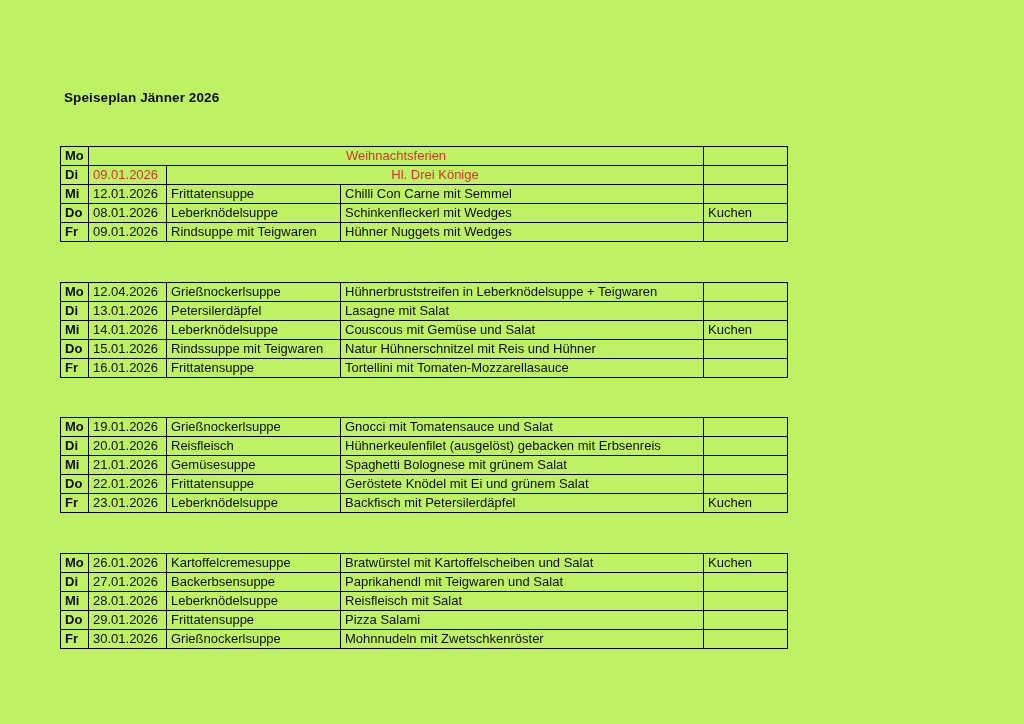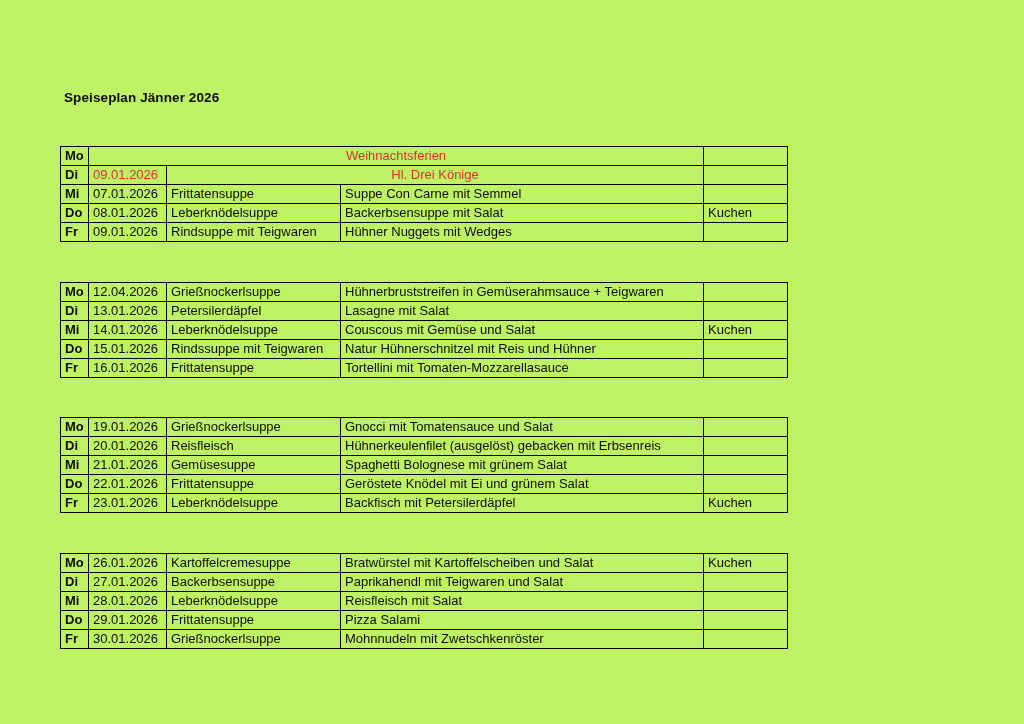--- a/index.html
+++ b/index.html
@@ -68,30 +68,30 @@
           <td></td>
         </tr>
         <tr>
           <td class="day">Di</td>
           <td class="red">09.01.2026</td>
           <td class="holiday" colspan="2">Hl. Drei Könige</td>
           <td></td>
         </tr>
         <tr>
           <td class="day">Mi</td>
-          <td>07.01.2026</td>
-          <td>Frittatensuppe</td>
-          <td>Suppe Con Carne mit Semmel</td>
+          <td>12.01.2026</td>
+          <td>Frittatensuppe</td>
+          <td>Chilli Con Carne mit Semmel</td>
           <td></td>
         </tr>
         <tr>
           <td class="day">Do</td>
           <td>08.01.2026</td>
           <td>Leberknödelsuppe</td>
-          <td>Backerbsensuppe mit Salat</td>
+          <td>Schinkenfleckerl mit Wedges</td>
           <td>Kuchen</td>
         </tr>
         <tr>
           <td class="day">Fr</td>
           <td>09.01.2026</td>
           <td>Rindsuppe mit Teigwaren</td>
           <td>Hühner Nuggets mit Wedges</td>
           <td></td>
         </tr>
       </tbody>
@@ -103,21 +103,21 @@
         <col class="c-date">
         <col class="c-soup">
         <col class="c-main">
         <col class="c-dessert">
       </colgroup>
     <tbody>
         <tr>
           <td class="day">Mo</td>
           <td>12.04.2026</td>
           <td>Grießnockerlsuppe</td>
-          <td>Hühnerbruststreifen in Gemüserahmsauce + Teigwaren</td>
+          <td>Hühnerbruststreifen in Leberknödelsuppe + Teigwaren</td>
           <td></td>
         </tr>
         <tr>
           <td class="day">Di</td>
           <td>13.01.2026</td>
           <td>Petersilerdäpfel</td>
           <td>Lasagne mit Salat</td>
           <td></td>
         </tr>
         <tr>

